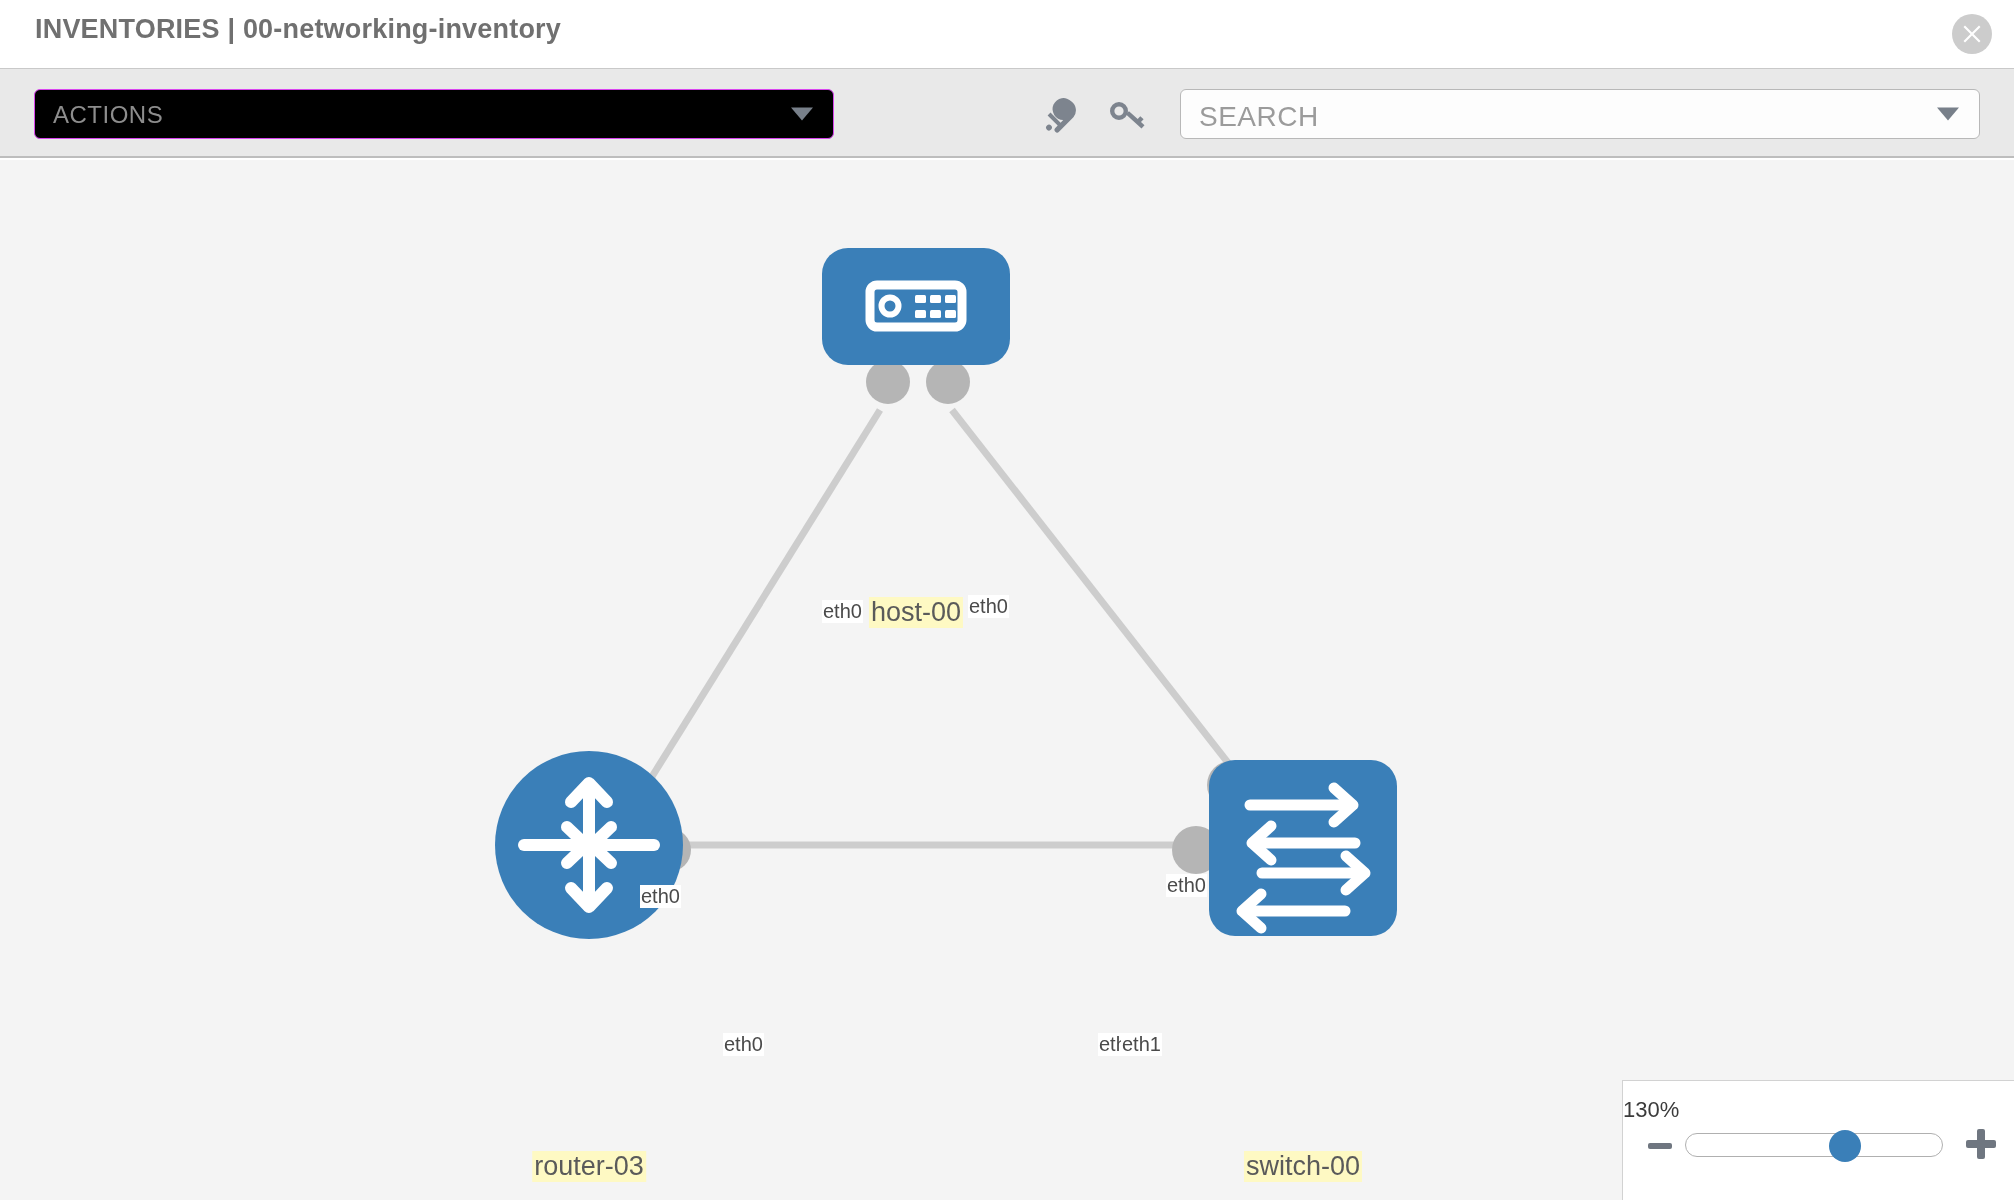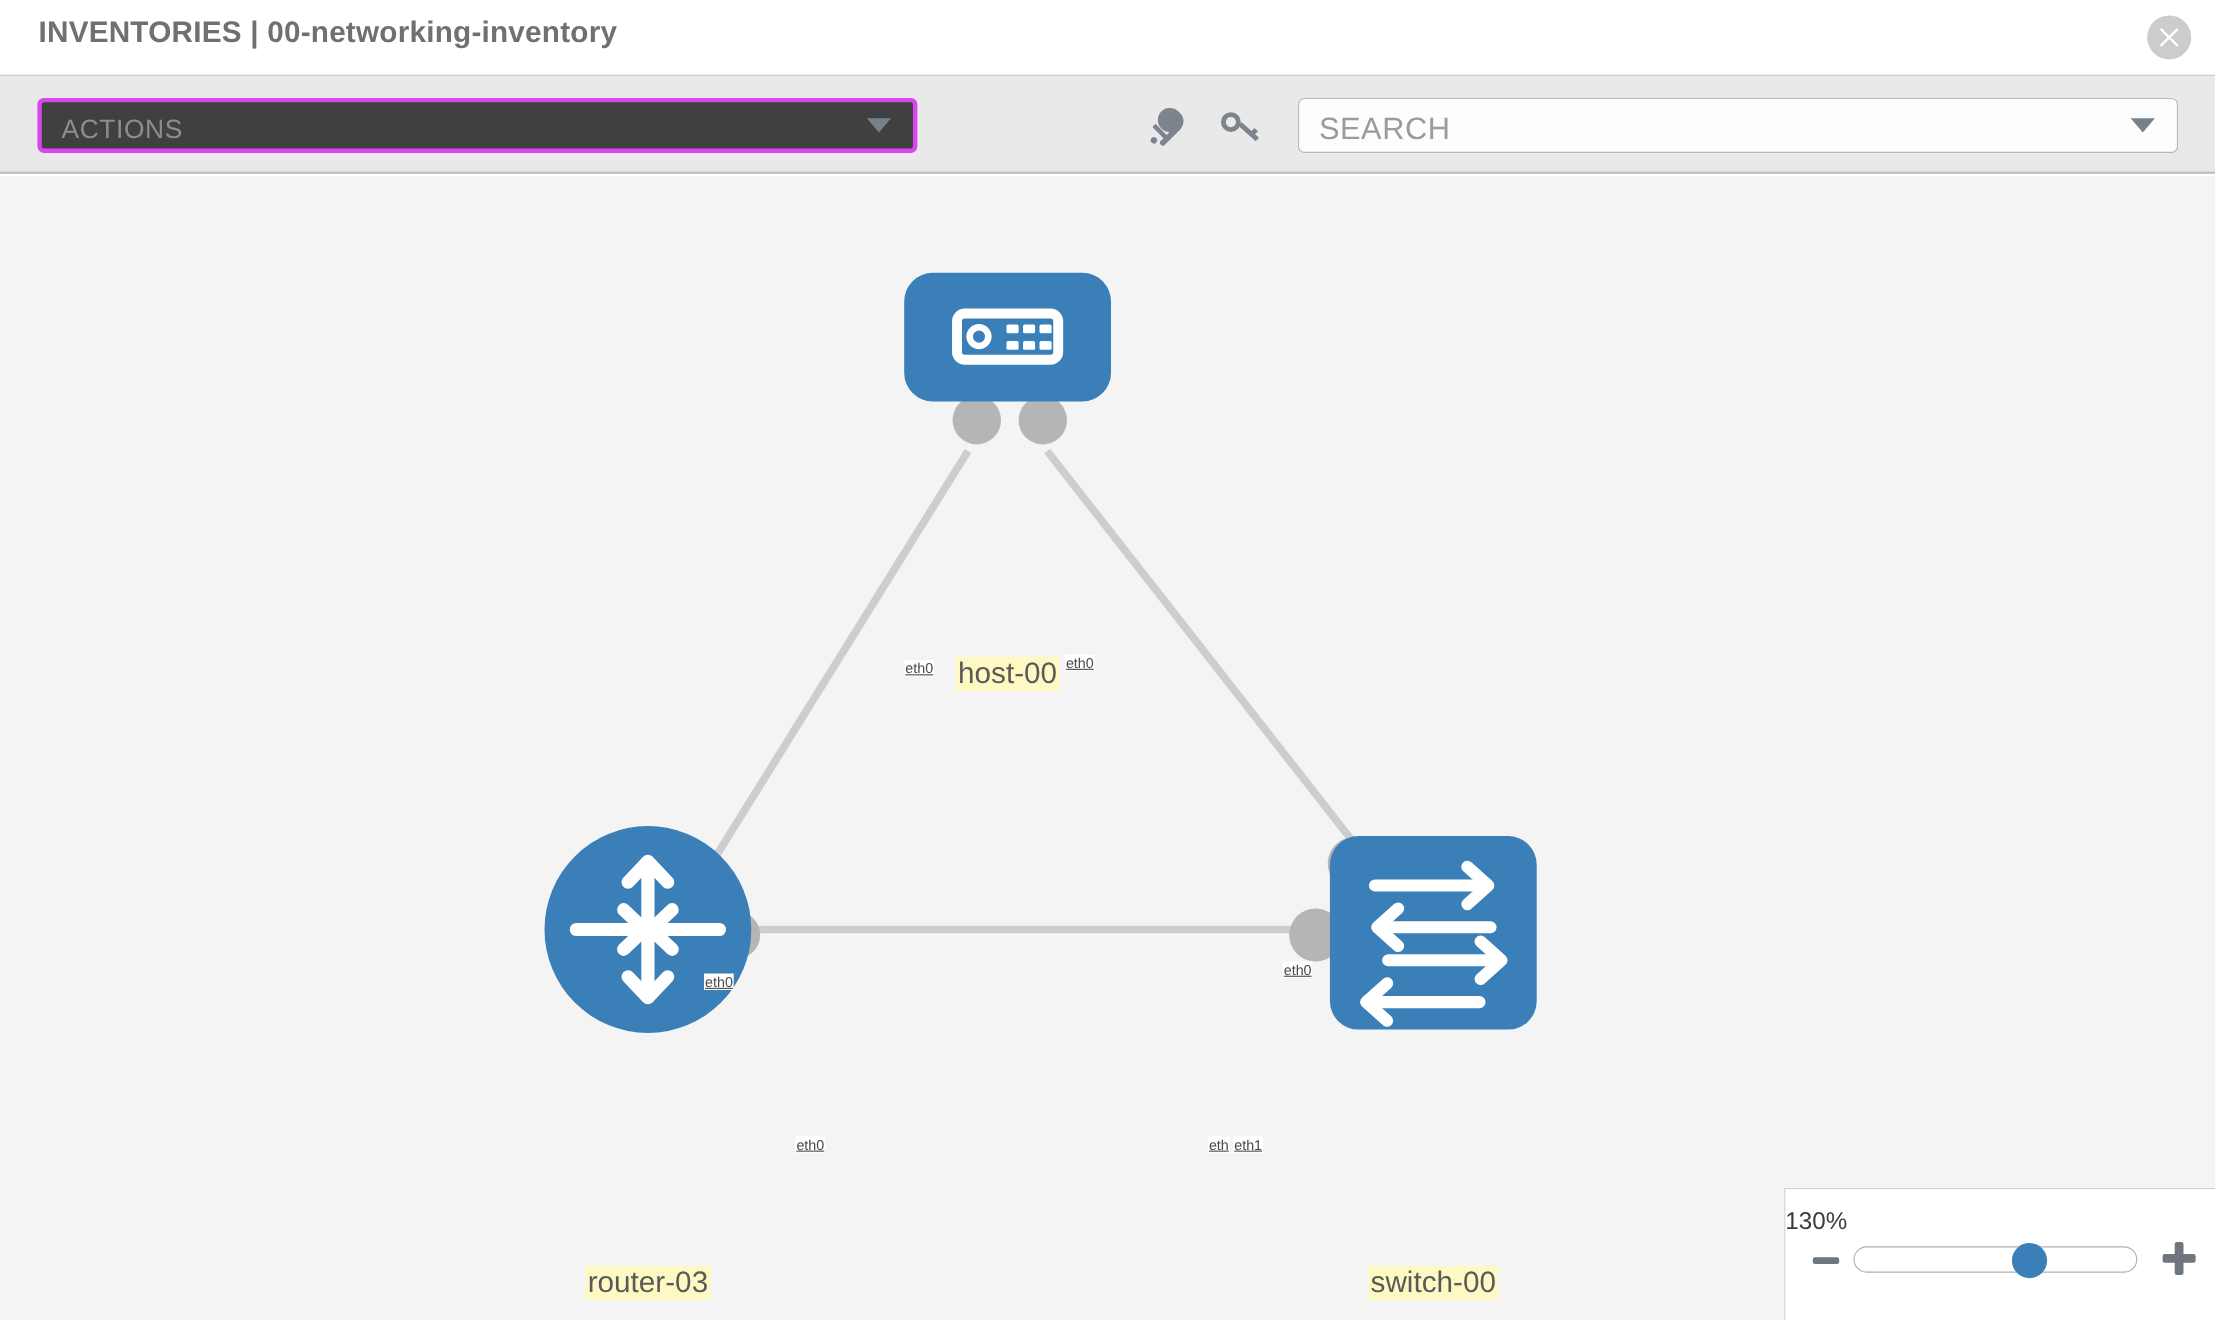--- a/index.html
+++ b/index.html
@@ -31,22 +31,22 @@
   
   .toolbar {
     position: absolute; left: 0; top: 68px; width: 2014px; height: 90px;
     background: #e9e9e9;
     border-top: 1px solid #c9c9c9;
     border-bottom: 2px solid #bdbdbd;
   }
   .actions-select {
     position: absolute; left: 34px; top: 20px;
     width: 800px; height: 50px;
-    background: #404040;
-    border: 4px solid #d946ef; border-radius: 6px;
+    background: #000000;
+    border: 1px solid #d946ef; border-radius: 6px;
     cursor: pointer;
   }
   .actions-select .label {
     position: absolute; left: 18px; top: 11px;
     font-size: 24px; color: #8d8d8d; letter-spacing: 0.5px;
   }
   .caret {
     position: absolute; right: 20px; top: 50%;
     transform: translateY(-50%);
     width: 0; height: 0;
@@ -85,25 +85,24 @@
   .node-label {
     position: absolute;
     font-size: 27px; color: #5a5a5a;
     background: #fef9c3;
     white-space: nowrap;
     padding: 0 2px;
     transform: translateX(-50%);
   }
   .iface-label {
     position: absolute;
-    font-size: 13px; color: #4a4a4a;
+    font-size: 20px; color: #4a4a4a;
     background: #ffffff;
     white-space: nowrap;
     padding: 0 1px;
-    text-decoration: underline;
   }
 
   
   .zoom-panel {
     position: absolute; right: 0; bottom: 0;
     width: 392px; height: 120px;
     background: #ffffff;
     border-top: 1px solid #d2d2d2;
     border-left: 1px solid #d2d2d2;
   }

